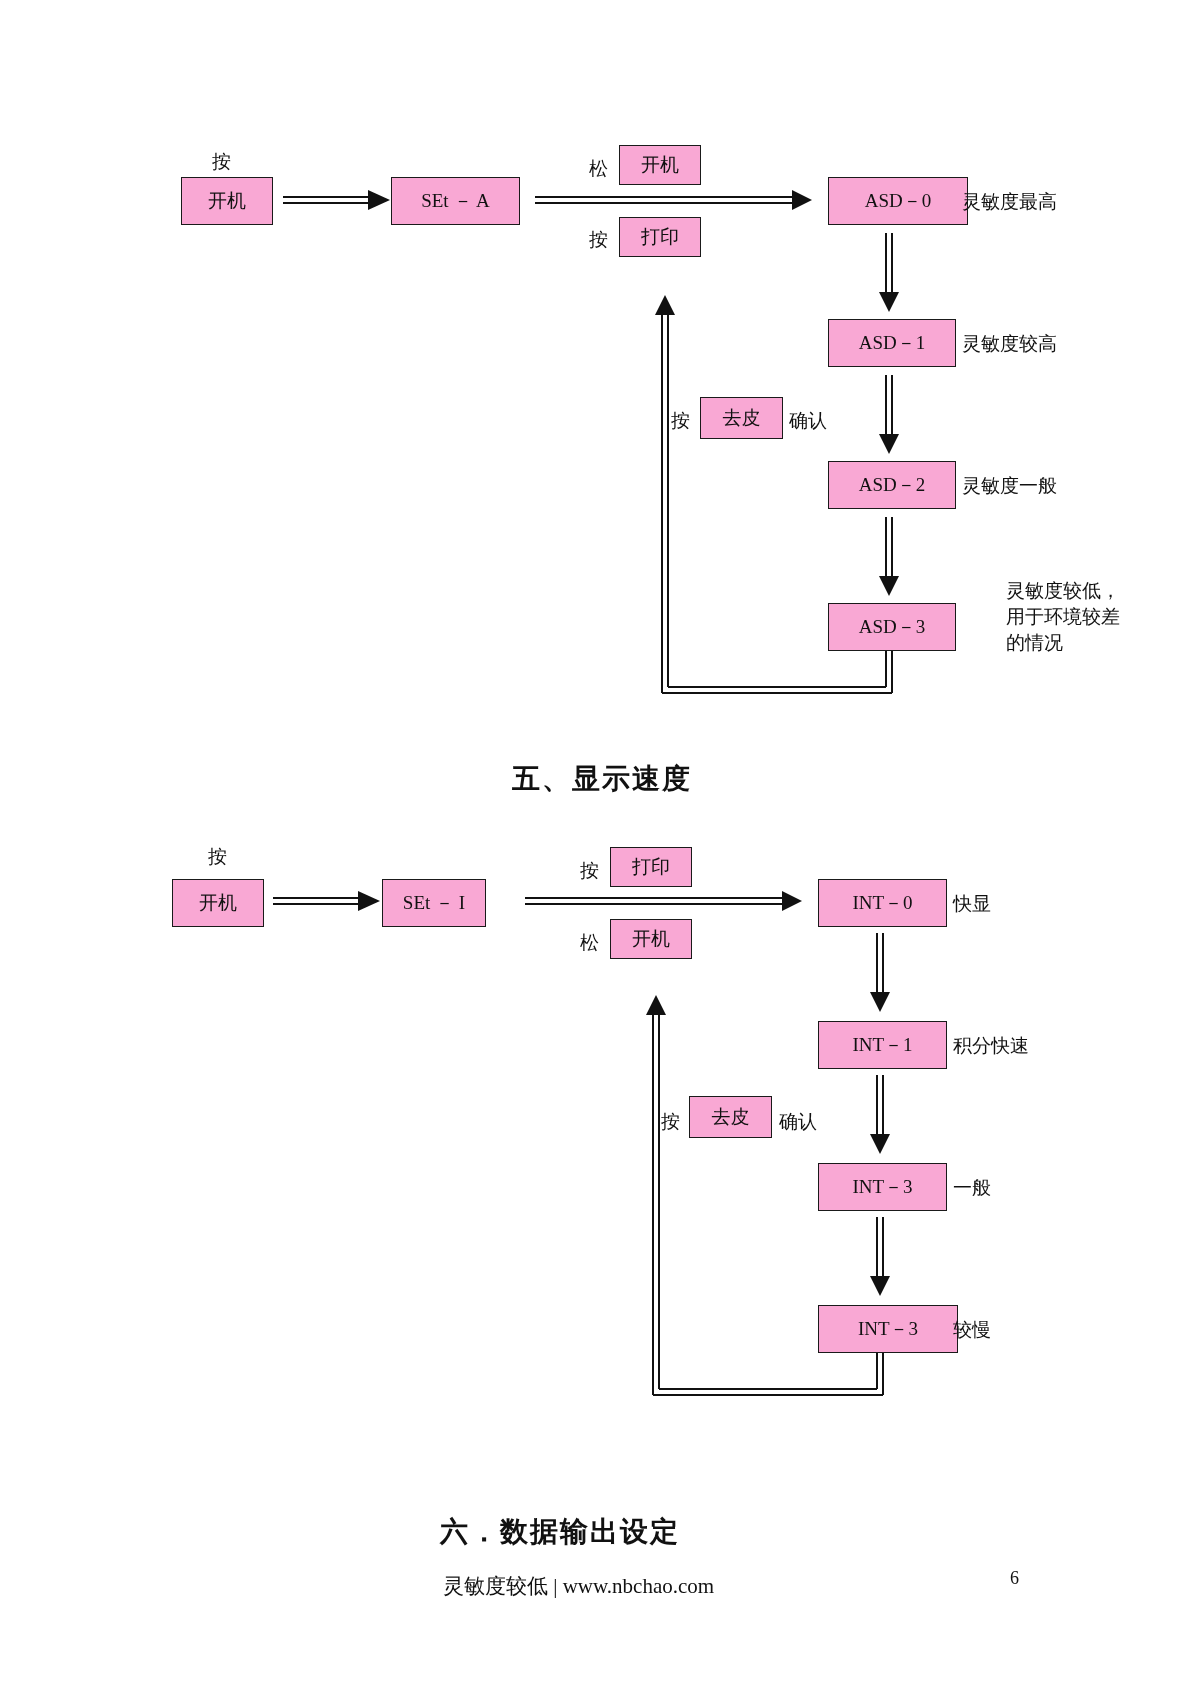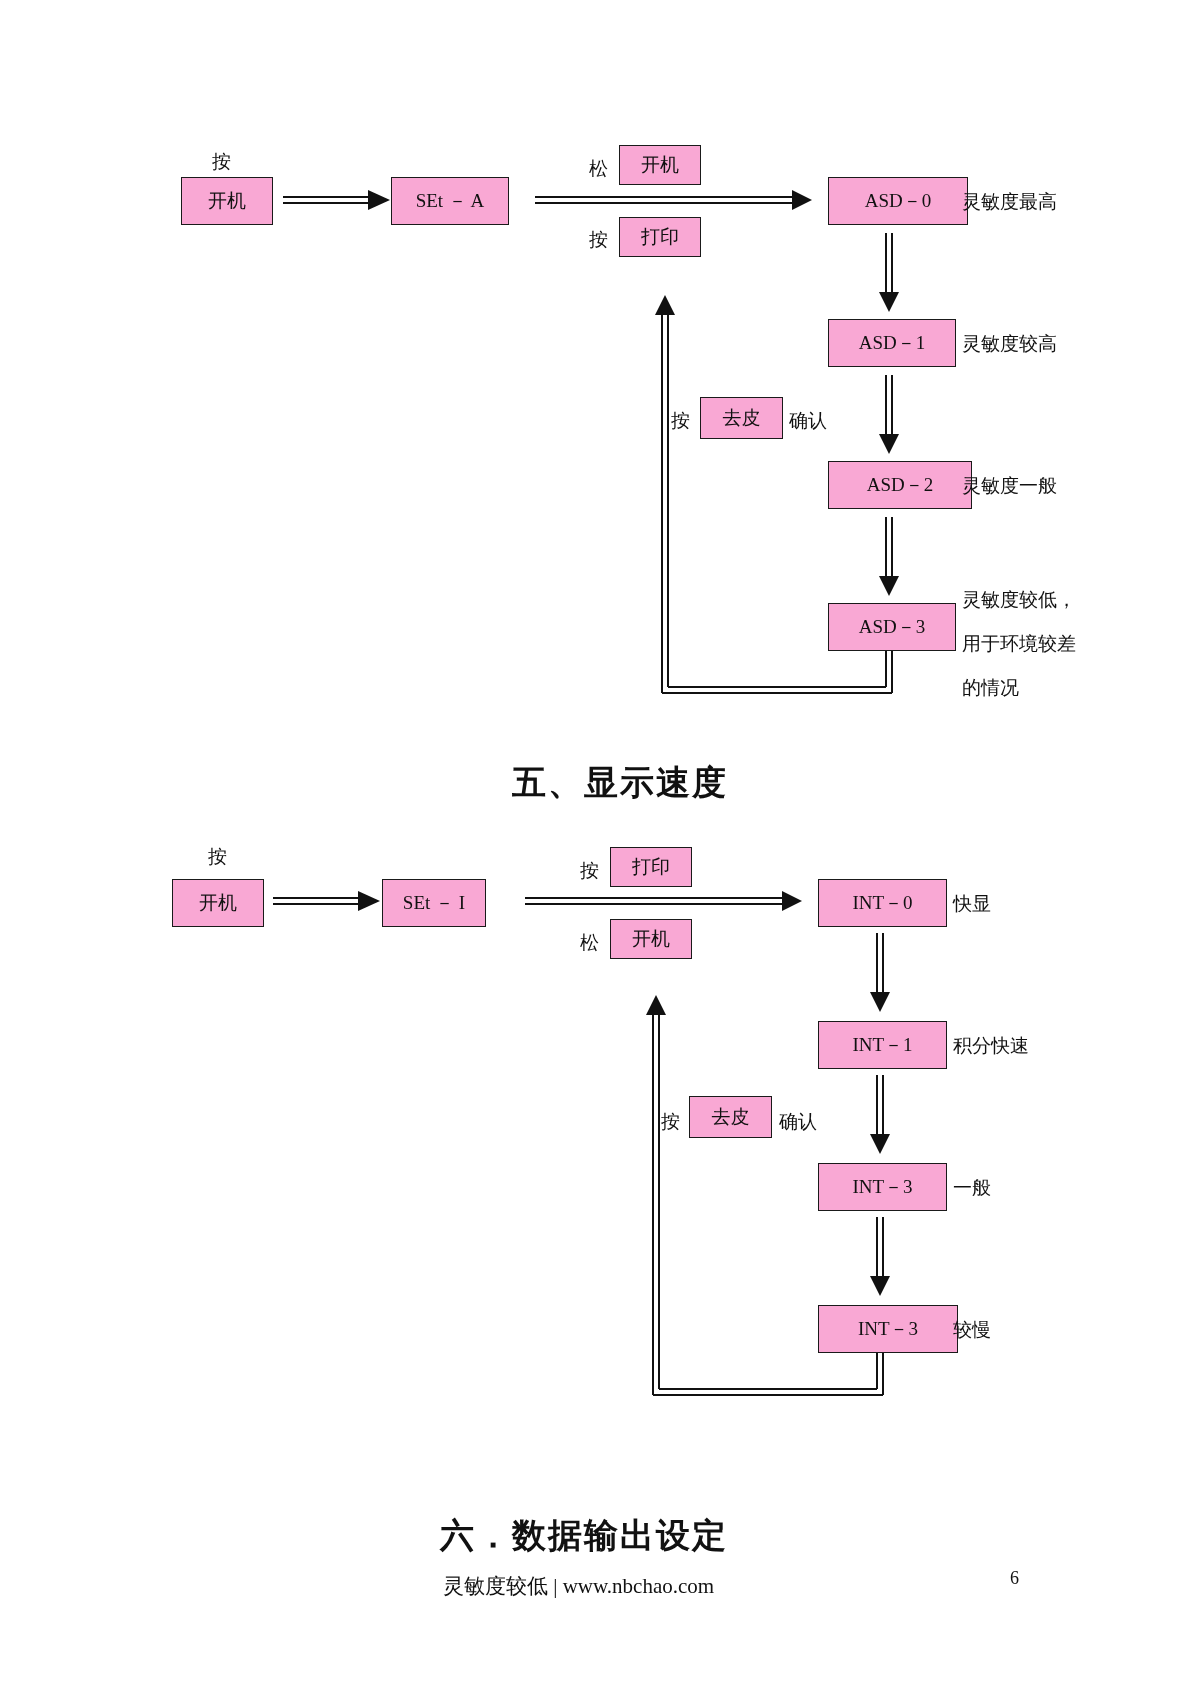--- a/index.html
+++ b/index.html
@@ -2,22 +2,22 @@
 <html><head>
 <meta charset="utf-8">
 <style>
   html, body { margin: 0; padding: 0; background: #ffffff; }
   body { width: 1200px; height: 1697px; position: relative; overflow: hidden;
          font-family: "Liberation Serif", "DejaVu Serif", serif; color: #111; }
   .box { position: absolute; border: 1.6px solid #1a1a1a; background: #f9a8d4;
          box-sizing: border-box; display: flex; align-items: center; justify-content: center;
          font-size: 19px; text-align: right; }
   .txt { position: absolute; font-size: 19px; white-space: nowrap; line-height: 1; }
-  .multi { white-space: normal; line-height: 44px; width: 120px; }
-  .heading { position: absolute; font-size: 34px; font-weight: bold; letter-spacing: 2px;
+  .multi { white-space: normal; line-height: 26px; width: 120px; margin-left: 44px; }
+  .heading { position: absolute; font-size: 28px; font-weight: bold; letter-spacing: 2px;
              font-family: Liberation Mono, monospace; }
   .footer { position: absolute; font-size: 21px; }
   svg.lines { position: absolute; left: 0; top: 0; }
 </style>
 </head>
 <body>
 
 <svg class="lines" width="1200" height="1697">
   <defs>
     <marker id="ah" markerWidth="10" markerHeight="10" refX="8" refY="5" orient="auto" markerUnits="userSpaceOnUse"></marker>
@@ -97,31 +97,31 @@
     <polygon points="782,891 802,901 782,911"></polygon>
     <polygon points="870,992 890,992 880,1012"></polygon>
     <polygon points="870,1134 890,1134 880,1154"></polygon>
     <polygon points="870,1276 890,1276 880,1296"></polygon>
     <polygon points="646,1015 666,1015 656,995"></polygon>
   </g>
 </svg>
 
 <span class="txt" style="left:212px;top:152px">按</span>
 <div class="box" style="left:181px;top:177px;width:92px;height:48px">开机</div>
-<div class="box" style="left:391px;top:177px;width:118px;height:48px">SEt － A</div>
+<div class="box" style="left:391px;top:177px;width:129px;height:48px">SEt － A</div>
 <span class="txt" style="left:589px;top:159px">松</span>
 <div class="box" style="left:619px;top:145px;width:82px;height:40px">开机</div>
 <span class="txt" style="left:589px;top:230px">按</span>
 <div class="box" style="left:619px;top:217px;width:82px;height:40px">打印</div>
 
 <div class="box" style="left:828px;top:177px;width:140px;height:48px">ASD－0</div>
 <span class="txt" style="left:962px;top:192px">灵敏度最高</span>
 <div class="box" style="left:828px;top:319px;width:128px;height:48px">ASD－1</div>
 <span class="txt" style="left:962px;top:334px">灵敏度较高</span>
-<div class="box" style="left:828px;top:461px;width:144px;height:48px">ASD－2</div>
+<div class="box" style="left:828px;top:461px;width:128px;height:48px">ASD－2</div>
 <span class="txt" style="left:962px;top:476px">灵敏度一般</span>
 <div class="box" style="left:828px;top:603px;width:128px;height:48px">ASD－3</div>
 <span class="txt multi" style="left:962px;top:578px">灵敏度较低，用于环境较差的情况</span>
 
 <span class="txt" style="left:671px;top:411px">按</span>
 <div class="box" style="left:700px;top:397px;width:83px;height:42px">去皮</div>
 <span class="txt" style="left:789px;top:411px">确认</span>
 
 <div class="heading" style="left:512px;top:760px">五、显示速度</div>
 

